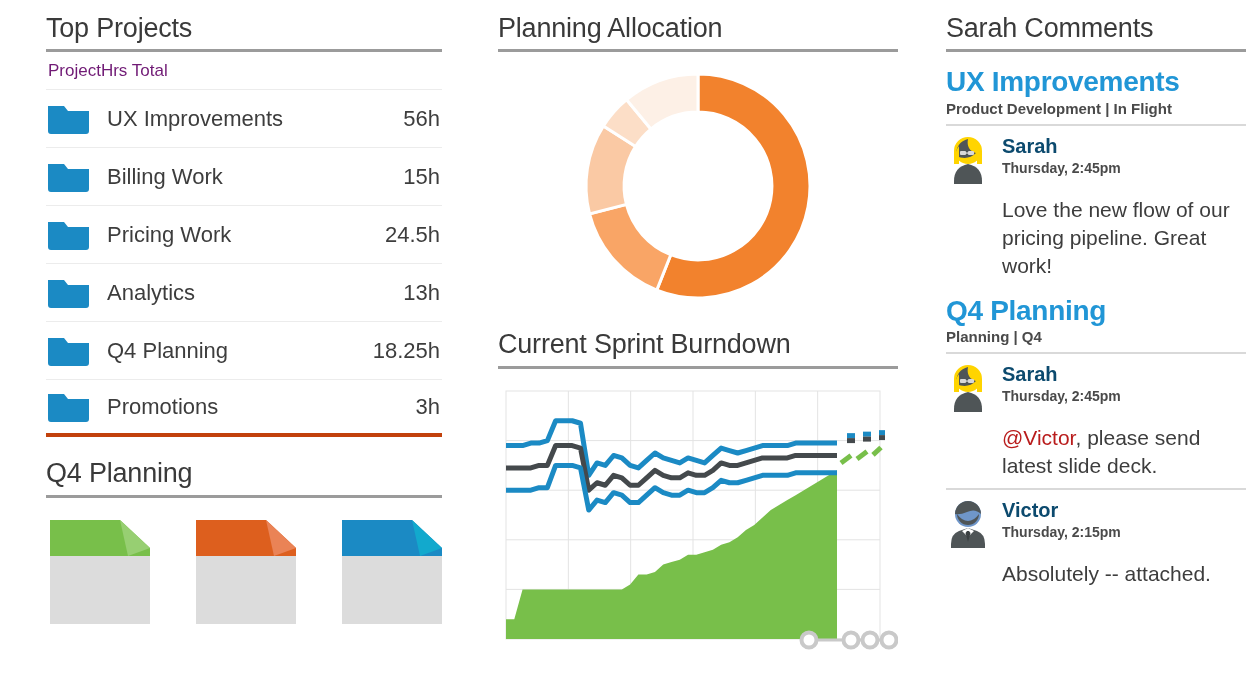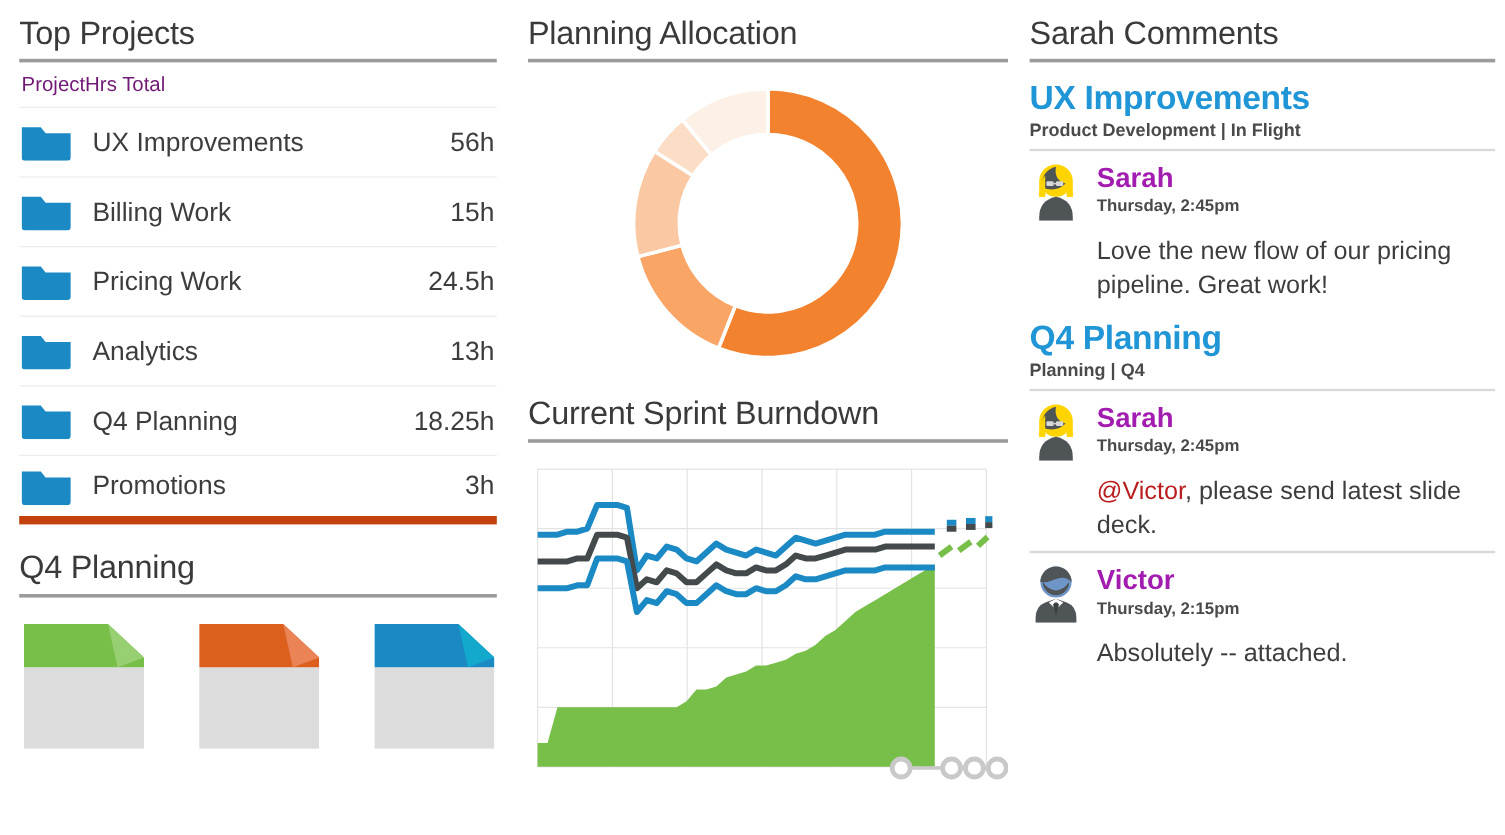--- a/index.html
+++ b/index.html
@@ -14,21 +14,21 @@
   }
 
   .dashboard {
     position: relative;
     width: 1254px;
     height: 696px;
     display: flex;
   }
 
   
-  .col { position: relative; height: 696px; }
+  .col { position: relative; height: 696px; margin-left: 30px; }
   .col-left   { width: 430px; padding: 0 16px; }
   .col-mid    { width: 420px; padding: 0 10px; }
   .col-right  { width: 404px; padding: 0 8px; }
 
   .section-title {
     font-size: 27px;
     font-weight: 400;
     color: #3a3a3a;
     letter-spacing: -0.2px;
     line-height: 1.05;
@@ -50,21 +50,21 @@
     padding: 9px 2px 8px 2px;
   }
   .tp-row {
     display: flex;
     align-items: center;
     height: 58px;
     border-top: 1px solid #ececec;
     padding: 0 2px;
   }
   .tp-row:first-of-type { border-top: 1px solid #ececec; }
-  .tp-row.last { border-bottom: 7px solid #c2410c; }
+  .tp-row.last { border-bottom: 4px solid #c2410c; }
   .folder-icon {
     width: 41px;
     height: 31px;
     flex: 0 0 41px;
     position: relative;
   }
   .folder-icon svg { display: block; }
   .tp-name {
     flex: 1 1 auto;
     font-size: 22px;
@@ -131,23 +131,23 @@
   }
   .rc-comment { display: flex; padding-top: 10px; }
   .avatar {
     width: 44px;
     height: 48px;
     flex: 0 0 44px;
   }
   .avatar svg { display: block; }
   .rc-byline { padding-left: 12px; }
   .rc-author {
-    font-size: 23px;
+    font-size: 20px;
     font-weight: bold;
-    color: #a21caf;
+    color: #0c4a6e;
     line-height: 1.05;
     white-space: nowrap;
   }
   .rc-time {
     font-size: 14px;
     font-weight: bold;
     color: #4a4a4a;
     margin-top: 3px;
     white-space: nowrap;
   }

